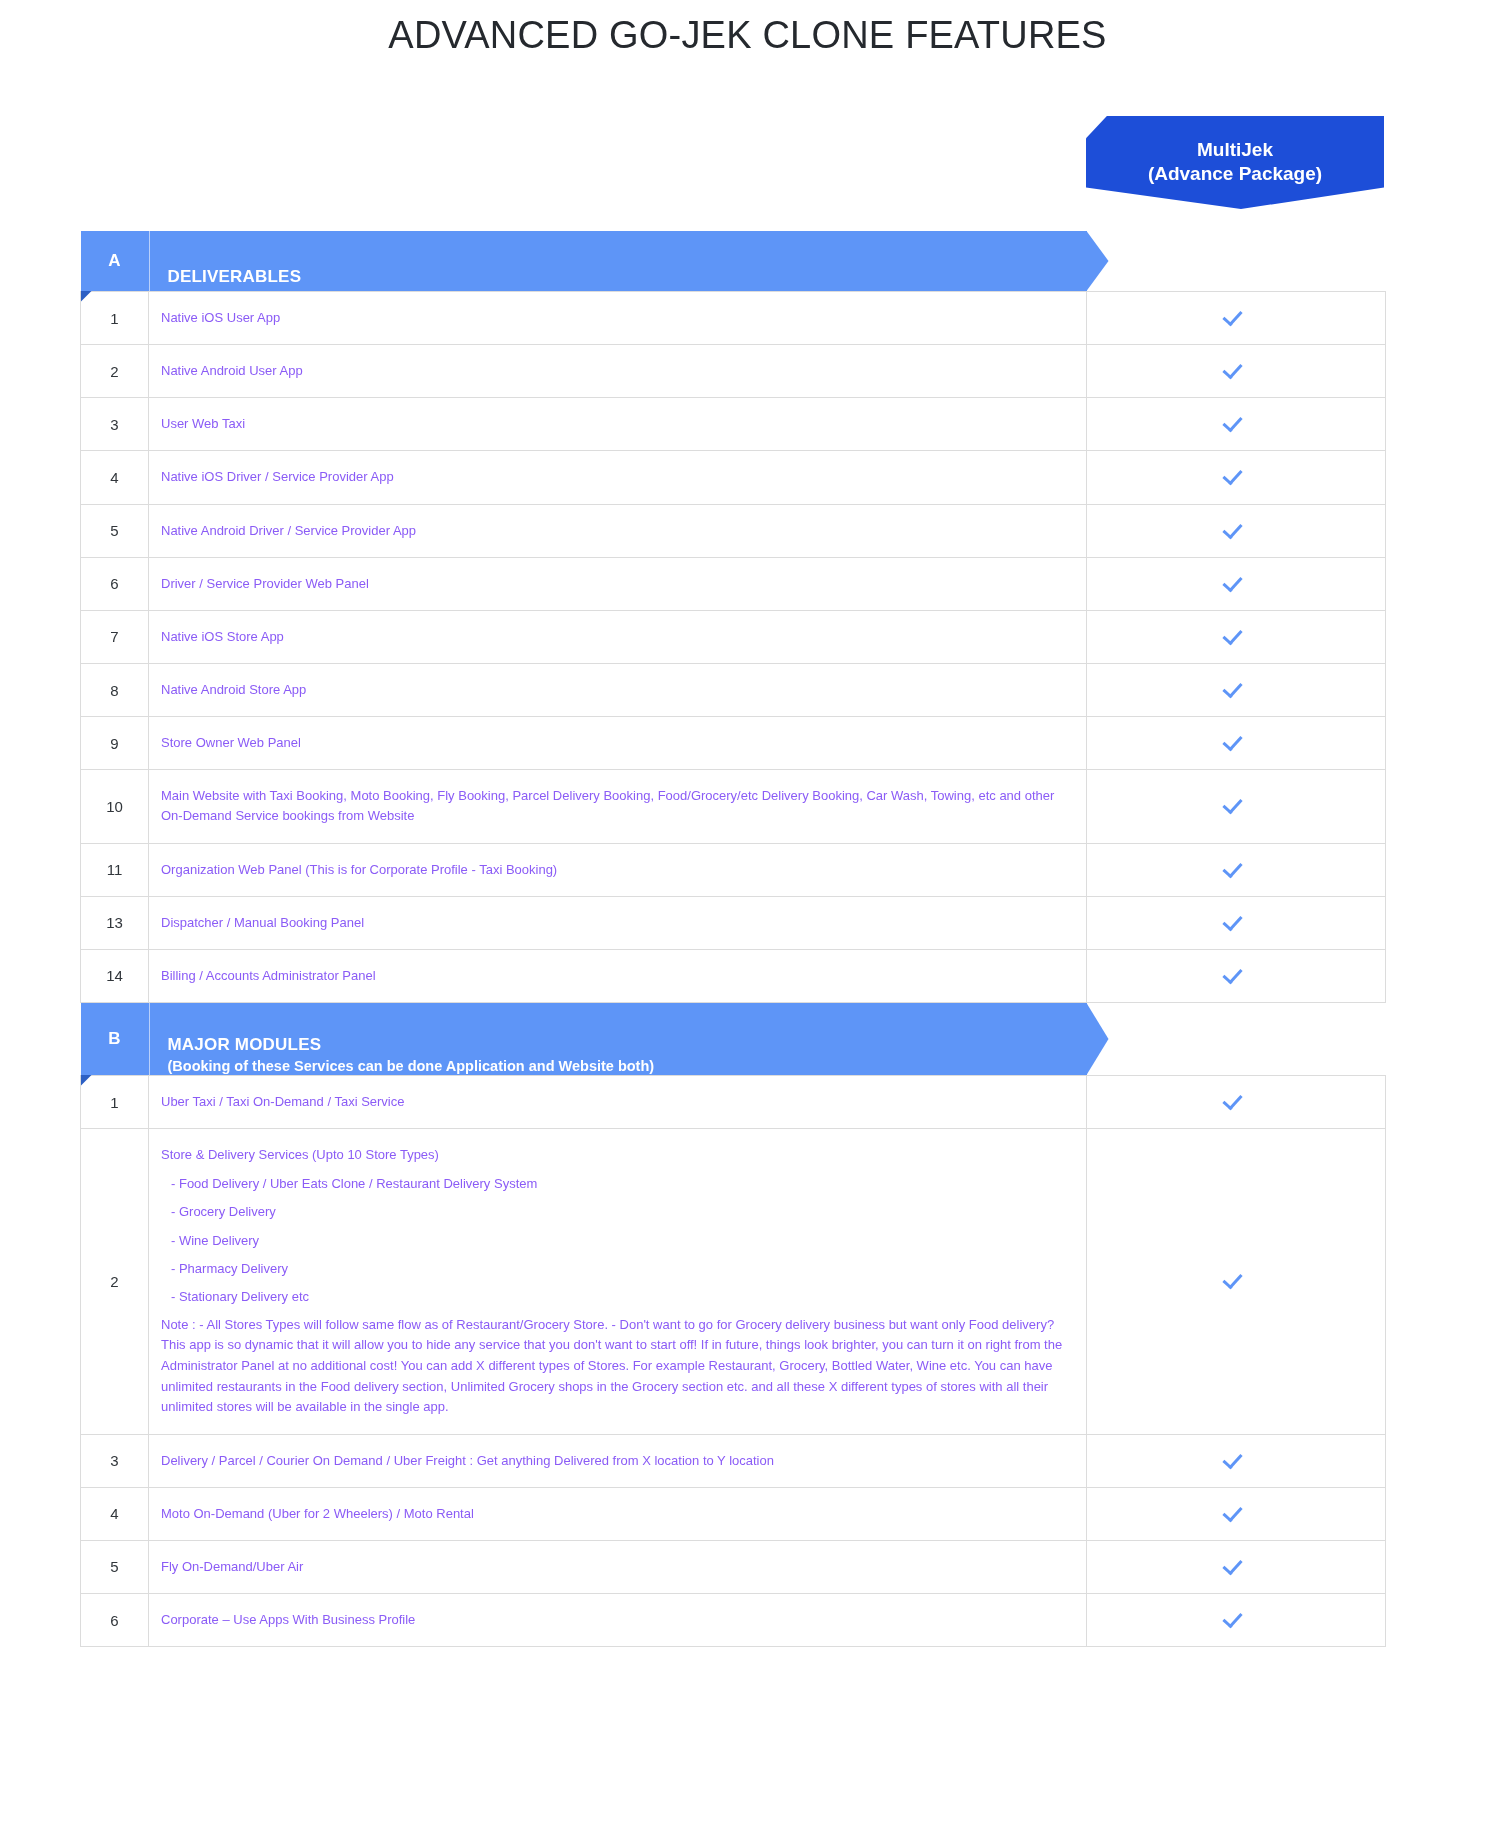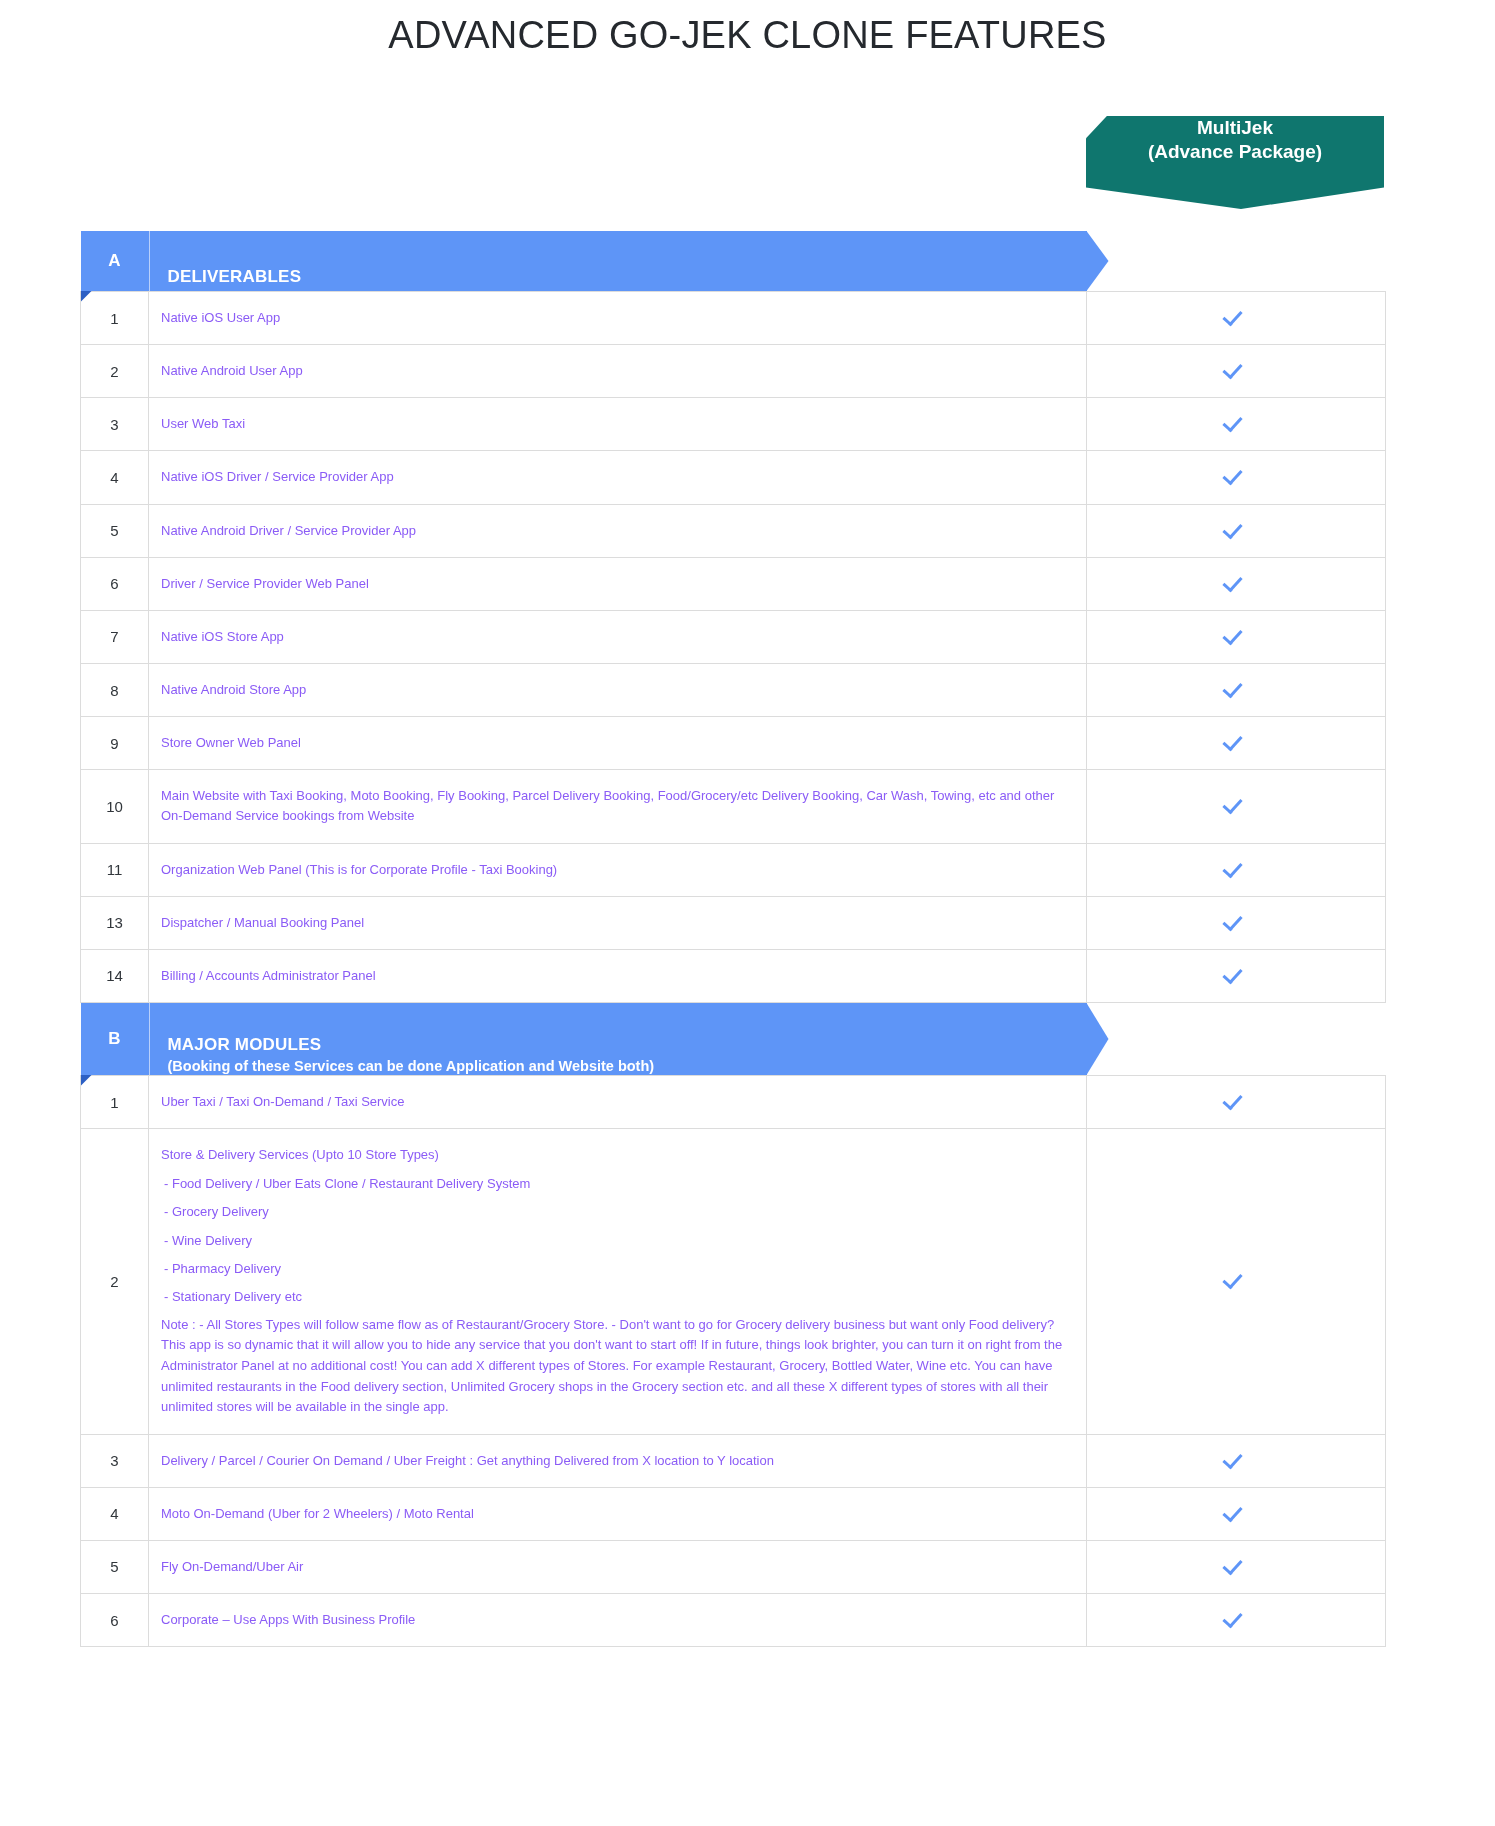--- a/index.html
+++ b/index.html
@@ -42,28 +42,29 @@
     font-size: 27px;
     font-weight: bold;
     color: #25292e;
   }
   .pkg-badge {
     position: absolute;
     left: 1086px;
     top: 13px;
     width: 298px;
     height: 93px;
-    background: #0f766e;
+    background: #1d4ed8;
     -webkit-clip-path: polygon(7% 0%, 100% 0%, 100% 77%, 52% 100%, 0% 77%, 0% 24%);
     clip-path: polygon(7% 0%, 100% 0%, 100% 77%, 52% 100%, 0% 77%, 0% 24%);
     color: #ffffff;
     display: flex;
     flex-direction: column;
     align-items: center;
     justify-content: flex-start;
+    padding-top: 22px;
     font-size: 19px;
     font-weight: bold;
     line-height: 1.28;
     text-align: center;
   }
   .pkg-badge span { display: block; }
 
   
   .feature-table {
     width: 1305px;
@@ -182,21 +183,21 @@
     height: 11px;
     background: #2c5fc4;
     -webkit-clip-path: polygon(0% 0%, 100% 0%, 0% 100%);
     clip-path: polygon(0% 0%, 100% 0%, 0% 100%);
     z-index: 3;
   }
   .banner-spacer { width: 277px; }
 
   
   .feat-head { margin-bottom: 9px; }
-  .feat-line { margin: 0 0 8px 3px; }
+  .feat-line { margin: 0 0 8px 10px; }
   .feat-note { line-height: 1.58; }
 </style>
 </head>
 <body>
 
 <div class="page">
 
   <h1 class="main-title">ADVANCED GO-JEK CLONE FEATURES</h1>
 
   <div class="header-zone">

